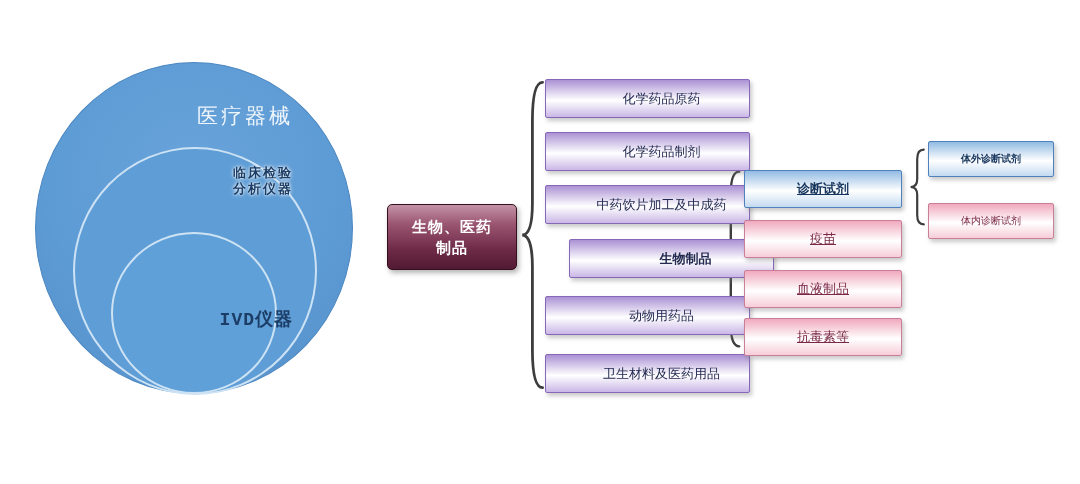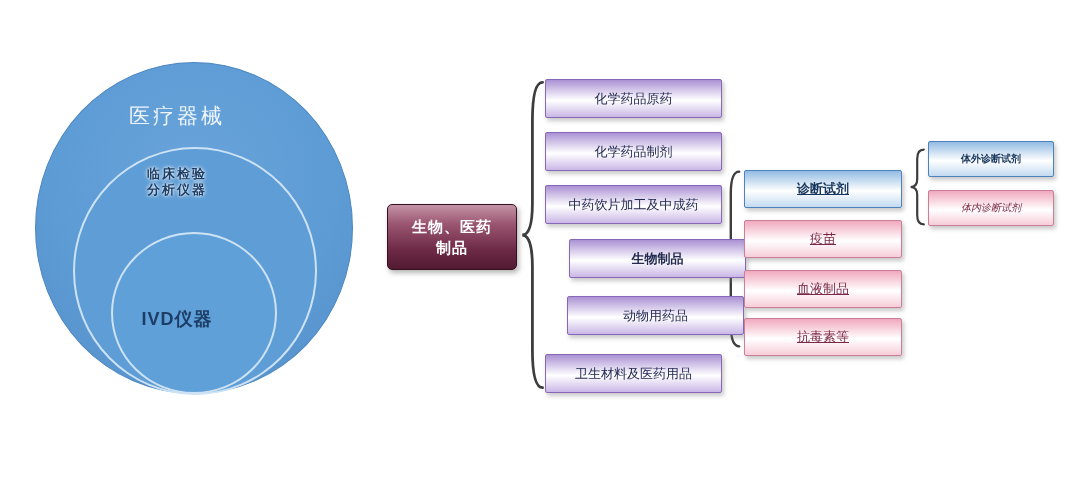--- a/index.html
+++ b/index.html
@@ -9,44 +9,44 @@
   }
   
   .circle{position:absolute;border-radius:50%;}
   .circle.outer{left:35px;top:62px;width:316px;height:330px;
     background:radial-gradient(circle at 50% 35%,#69a4da 0%,#5d9bd5 55%,#558fc9 100%);
     border:1px solid #4a86c0;}
   .circle.middle{left:73px;top:147px;width:240px;height:244px;
     background:#5e9dd6;border:2px solid rgba(225,238,249,0.85);}
   .circle.inner{left:111px;top:232px;width:162px;height:158px;
     background:#60a0d8;border:2px solid rgba(225,238,249,0.85);}
-  .venn-label{position:absolute;width:200px;left:77px;text-align:center;}
+  .venn-label{position:absolute;width:200px;left:93px;text-align:right;font-family:Liberation Mono, monospace;}
   .venn-label.outer-label{top:102px;font-size:21px;letter-spacing:3px;color:#eef5fb;}
   .venn-label.middle-label{top:166px;font-size:13px;font-weight:bold;letter-spacing:2px;
     color:#1c3d66;line-height:1.25;
     text-shadow:0 0 4px rgba(255,255,255,0.95),0 0 2px rgba(255,255,255,0.9);}
   .venn-label.inner-label{top:307px;font-size:18px;font-weight:600;letter-spacing:1px;color:#1c3d66;}
   
   .box{position:absolute;display:flex;align-items:center;justify-content:center;
     font-size:13px;border-radius:2px;box-shadow:2px 3px 4px rgba(120,120,120,0.4);
     white-space:nowrap;}
   .purple{background:linear-gradient(180deg,#ab92d4 0%,#ffffff 55%,#cab7e6 100%);
-    border:1px solid #8667b8;color:#222a50;}
+    border:1px solid #8667b8;color:#222a50;padding-left:28px;}
   .blue{background:linear-gradient(180deg,#92bbe3 0%,#ffffff 55%,#c3daf0 100%);
     border:1px solid #4f81bd;color:#17365d;font-weight:bold;}
   .pink{background:linear-gradient(180deg,#f0a9be 0%,#ffffff 55%,#f6cdd9 100%);
     border:1px solid #c97f97;color:#7a2845;}
   .bold{font-weight:bold;margin-left:24px;}
   .lvl1{left:545px;width:175px;height:37px;}
   .l1-0{top:79px;} .l1-1{top:132px;} .l1-2{top:185px;}
-  .l1-3{top:239px;} .l1-4{top:296px;margin-left:22px;} .l1-5{top:354px;}
+  .l1-3{top:239px;} .l1-4{top:296px;} .l1-5{top:354px;}
   .lvl2{left:744px;width:156px;height:36px;text-decoration:underline;}
   .l2-0{top:170px;} .l2-1{top:220px;} .l2-2{top:270px;} .l2-3{top:318px;}
   .lvl3{left:928px;width:124px;height:34px;font-size:10px;}
-  .l3-0{top:141px;} .l3-1{top:190px;font-style:italic;}
+  .l3-0{top:141px;} .l3-1{top:203px;}
   .root-box{position:absolute;left:387px;top:204px;width:128px;height:64px;
     display:flex;flex-direction:column;align-items:center;justify-content:center;
     background:linear-gradient(180deg,#c493a6 0%,#9a5570 30%,#6d2a47 70%,#521a33 100%);
     border:1px solid #34101f;border-radius:5px;color:#ffffff;font-weight:bold;
     font-size:15px;line-height:1.4;letter-spacing:1px;
     box-shadow:2px 3px 5px rgba(110,110,110,0.5);}
   
   .brace{position:absolute;}
   .brace path{fill:none;stroke:#3d3d3d;stroke-linecap:round;vector-effect:non-scaling-stroke;}
   .b1{left:512px;top:76px;width:34px;height:318px;}

